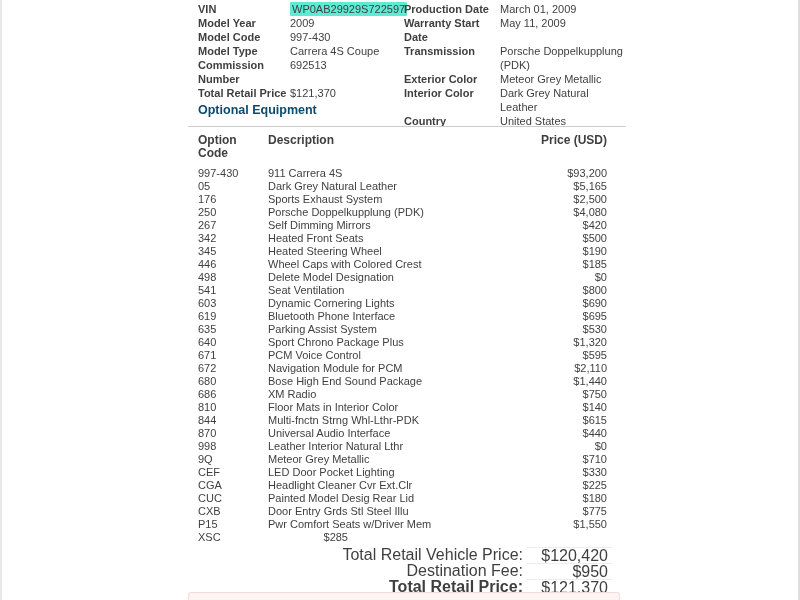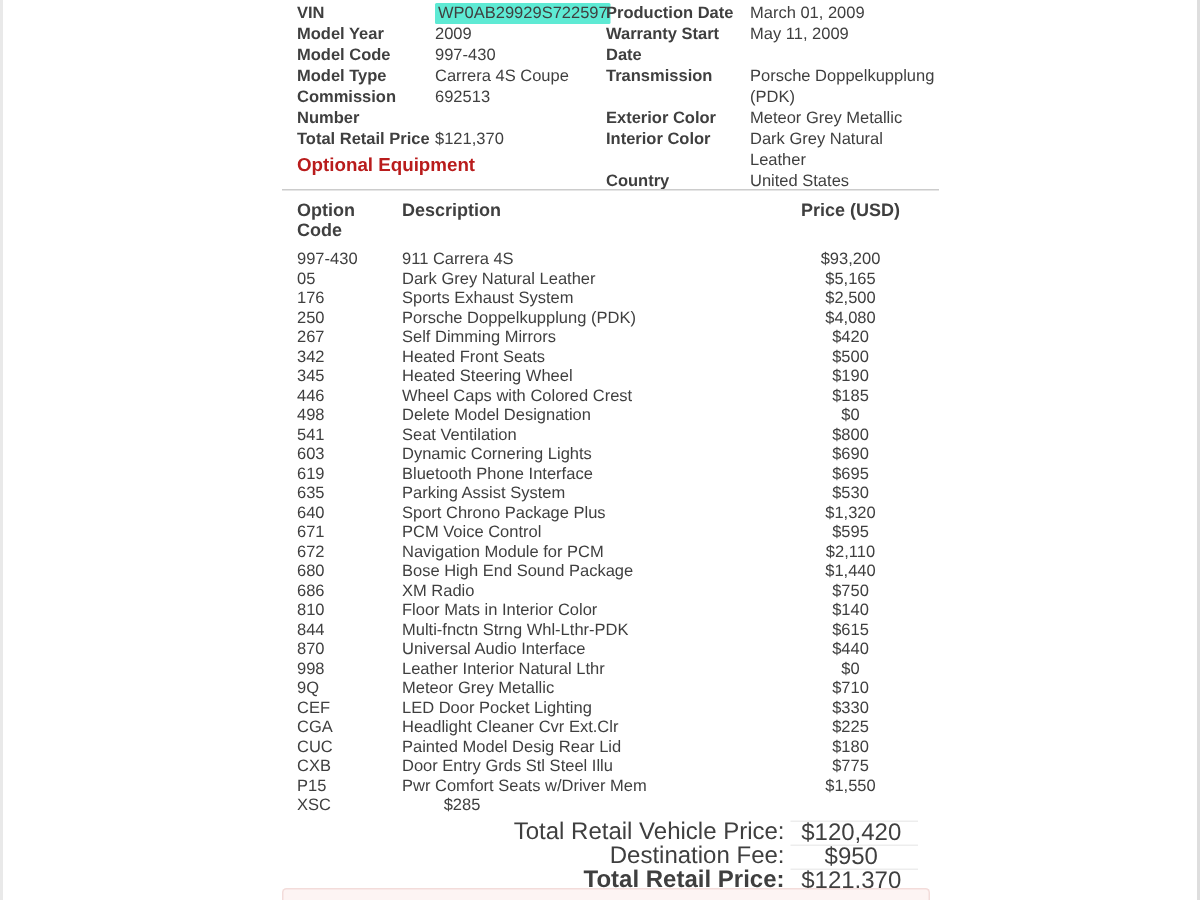--- a/index.html
+++ b/index.html
@@ -16,34 +16,34 @@
   .dcol.left { width:206px; }
   .dcol.right { width:224px; }
   .drow { display:flex; }
   .dlabel { font-weight:700; flex-shrink:0; }
   .dcol.left .dlabel { width:92px; }
   .dcol.right .dlabel { width:96px; }
   .dvalue { flex:1; }
   .hl { padding:0 2px; border-radius:1px; }
 
   
-  .section-title { position:absolute; top:103px; left:198px; font-size:12.5px; font-weight:700; color:#b91c1c; }
+  .section-title { position:absolute; top:103px; left:198px; font-size:12.5px; font-weight:700; color:#0c4a6e; }
   .equip { position:absolute; top:126px; left:188px; width:438px; border-top:1px solid #cccccc; }
   .equip-header { display:flex; padding:7px 19px 0 10px; font-weight:700; font-size:12px; line-height:13px; }
   .col-code { width:70px; flex-shrink:0; }
   .col-desc { flex:1; }
-  .col-price { width:80px; text-align:center; }
+  .col-price { width:80px; text-align:right; }
   .equip-rows { padding:7px 19px 0 10px; font-size:11px; }
   .erow { display:flex; line-height:13px; }
 
   
   .totals { position:absolute; top:547px; left:188px; width:424px; font-size:16px; }
   .trow { display:flex; justify-content:flex-end; line-height:13px; margin-bottom:1px; }
   .tlabel { text-align:right; padding-top:1px; }
-  .tvalue { width:85px; text-align:center; margin-left:4px; border-top:1px solid #ededed;
+  .tvalue { width:85px; text-align:right; margin-left:4px; border-top:1px solid #ededed;
             padding:1px 4px 0 0; background:#fff; }
   .trow.bold .tlabel { font-weight:700; }
   .trow.bold .tvalue { border-bottom:2px solid #9a9a9a; }
 
   
   .alert-stub { position:absolute; top:592px; left:188px; width:432px; height:10px;
                 border:1px solid #f3dcda; border-bottom:none; border-radius:3px 3px 0 0; }
 </style>
 </head>
 <body>

